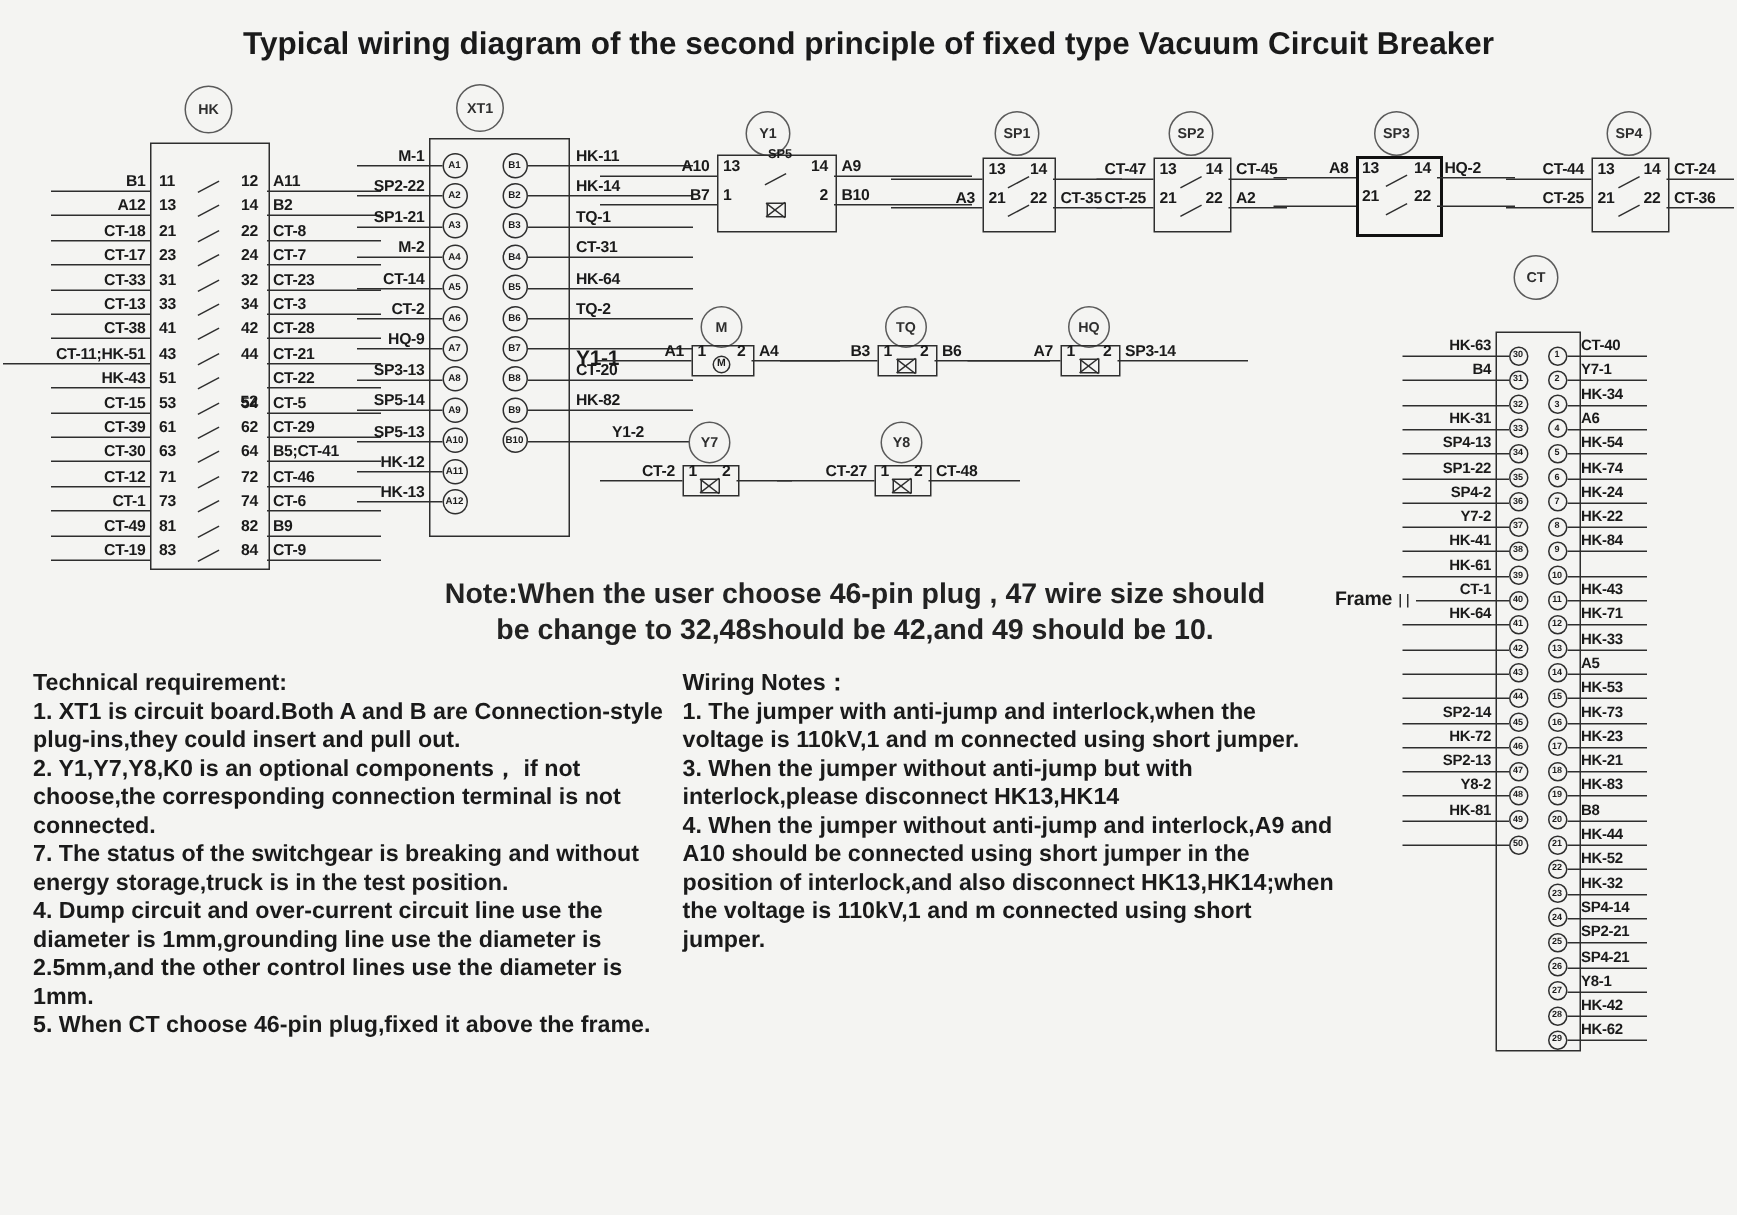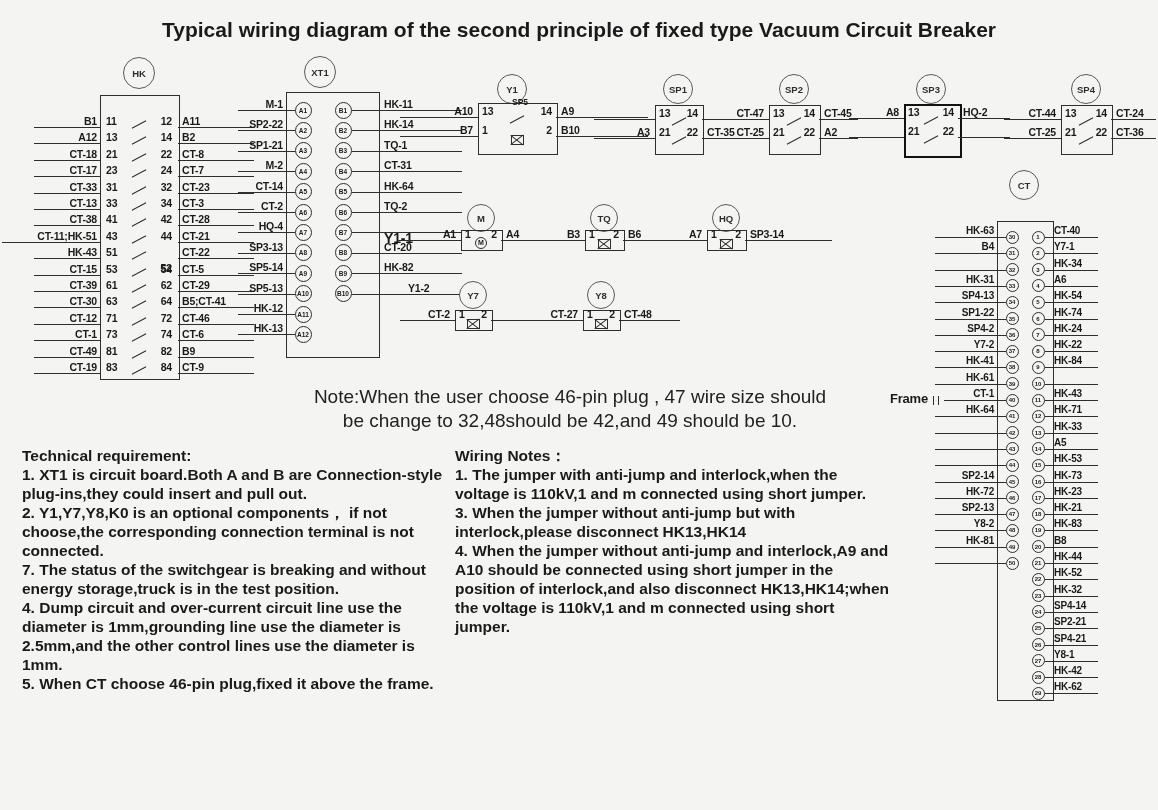--- a/index.html
+++ b/index.html
@@ -22,21 +22,21 @@
   .motor{border:1.1px solid #2e2e2e;border-radius:50%;background:#f4f4f2;
          display:flex;align-items:center;justify-content:center;
          font-size:7px;font-weight:bold;box-sizing:border-box;}
   .coil{border:1.1px solid #2e2e2e;box-sizing:border-box;position:absolute;}
   .coil::before,.coil::after{content:"";position:absolute;width:16.4px;height:0;
          border-top:1.1px solid #2e2e2e;}
   .coil::before{left:-1px;top:-1px;transform-origin:0 0;transform:rotate(37.6deg);}
   .coil::after{left:-1px;bottom:-1px;transform-origin:0 100%;transform:rotate(-37.6deg);}
   .fbar{width:0;height:9px;border-left:1.7px solid #2e2e2e;}
   .note{position:absolute;left:252px;top:385px;width:636px;text-align:center;
-        font-weight:normal;font-size:19px;line-height:24px;color:#222;}
+        font-weight:bold;font-size:19px;line-height:24px;color:#222;}
   .para{position:absolute;font-weight:bold;font-size:15.5px;line-height:19px;color:#1a1a1a;}
   .para p{margin:0;}
   #tech{left:22px;top:446px;width:434px;}
   #wiring{left:455px;top:446px;width:438px;}
 </style>
 </head>
 <body>
 
 <div class="page" id="diagram">
   <div class="title">Typical wiring diagram of the second principle of fixed type Vacuum Circuit  Breaker</div>
@@ -189,21 +189,21 @@
     <div class="abs w" style="left: 238px; top: 171.2px; width: 56.5px;"></div>
     <div class="abs lbl" style="left: 283px; top: 159.2px; font-size: 10.5px; transform: translateX(-100%);">M-2</div>
     <div class="abs circ" style="left: 294.5px; top: 162.7px; width: 17px; height: 17px; font-size: 6.5px;">A4</div>
     <div class="abs w" style="left: 238px; top: 191.6px; width: 56.5px;"></div>
     <div class="abs lbl" style="left: 283px; top: 179.6px; font-size: 10.5px; transform: translateX(-100%);">CT-14</div>
     <div class="abs circ" style="left: 294.5px; top: 183.1px; width: 17px; height: 17px; font-size: 6.5px;">A5</div>
     <div class="abs w" style="left: 238px; top: 212px; width: 56.5px;"></div>
     <div class="abs lbl" style="left: 283px; top: 200px; font-size: 10.5px; transform: translateX(-100%);">CT-2</div>
     <div class="abs circ" style="left: 294.5px; top: 203.5px; width: 17px; height: 17px; font-size: 6.5px;">A6</div>
     <div class="abs w" style="left: 238px; top: 232.4px; width: 56.5px;"></div>
-    <div class="abs lbl" style="left: 283px; top: 220.4px; font-size: 10.5px; transform: translateX(-100%);">HQ-4</div>
+    <div class="abs lbl" style="left: 283px; top: 220.4px; font-size: 10.5px; transform: translateX(-100%);">HQ-9</div>
     <div class="abs circ" style="left: 294.5px; top: 223.9px; width: 17px; height: 17px; font-size: 6.5px;">A7</div>
     <div class="abs w" style="left: 238px; top: 252.8px; width: 56.5px;"></div>
     <div class="abs lbl" style="left: 283px; top: 240.8px; font-size: 10.5px; transform: translateX(-100%);">SP3-13</div>
     <div class="abs circ" style="left: 294.5px; top: 244.3px; width: 17px; height: 17px; font-size: 6.5px;">A8</div>
     <div class="abs w" style="left: 238px; top: 273.2px; width: 56.5px;"></div>
     <div class="abs lbl" style="left: 283px; top: 261.2px; font-size: 10.5px; transform: translateX(-100%);">SP5-14</div>
     <div class="abs circ" style="left: 294.5px; top: 264.7px; width: 17px; height: 17px; font-size: 6.5px;">A9</div>
     <div class="abs w" style="left: 238px; top: 293.6px; width: 56.5px;"></div>
     <div class="abs lbl" style="left: 283px; top: 281.6px; font-size: 10.5px; transform: translateX(-100%);">SP5-13</div>
     <div class="abs circ" style="left: 294.5px; top: 285.1px; width: 17px; height: 17px; font-size: 6.5px;">A10</div>

